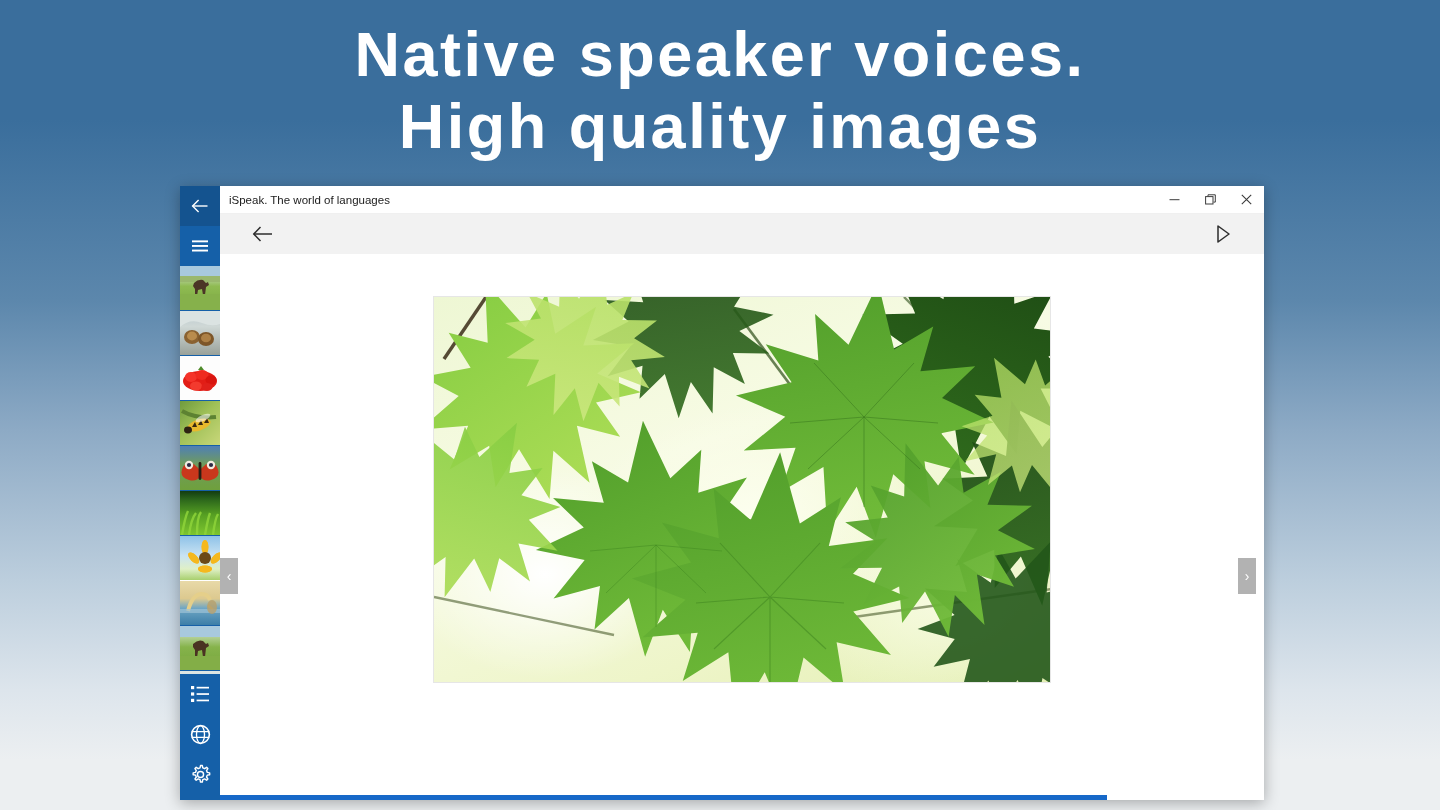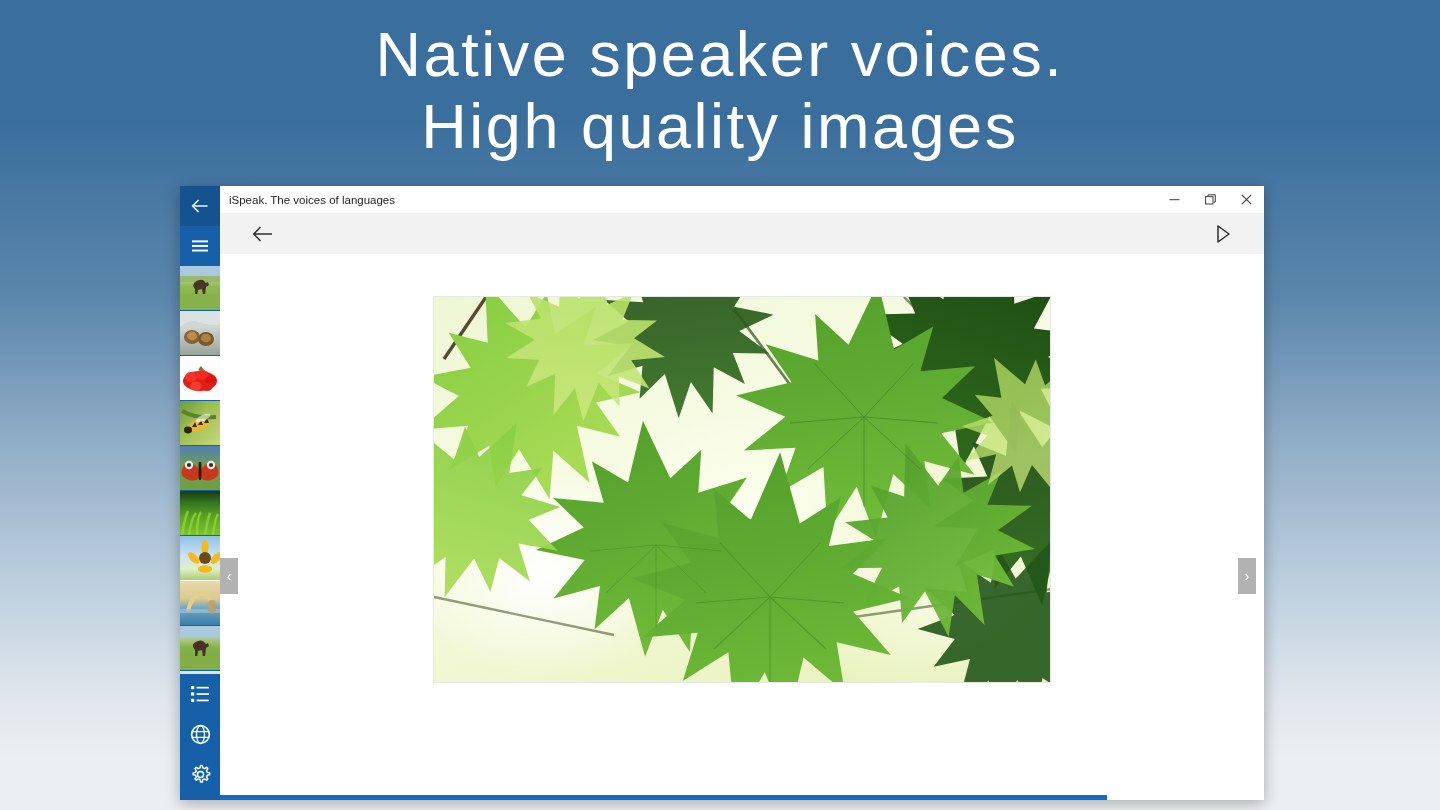--- a/index.html
+++ b/index.html
@@ -32,21 +32,21 @@
 
   #promo-headline {
     position: absolute;
     top: 18px;
     left: 0;
     width: 1440px;
     text-align: center;
     color: #ffffff;
     font-size: 63px;
     line-height: 72px;
-    font-weight: 400;
+    font-weight: 700;
     letter-spacing: 2.5px;
     white-space: pre-line;
     font-family: "Liberation Sans", sans-serif;
   }
 
   
   #app-window {
     position: absolute;
     left: 180px;
     top: 186px;
@@ -420,21 +420,21 @@
             <circle cx="11" cy="11" r="3.2" fill="none" stroke="#ffffff" stroke-width="1.5"></circle>
           </svg>
         </div>
 
       </div>
     </div>
 
     <div id="app-main">
 
       <div id="title-bar">
-        <div id="window-title">iSpeak. The voices of languages</div>
+        <div id="window-title">iSpeak. The world of languages</div>
 
         <div class="win-ctl">
           <svg width="11" height="11" viewBox="0 0 11 11">
             <rect x="0.5" y="5.2" width="10" height="1" fill="#3c3c3c"></rect>
           </svg>
         </div>
         <div class="win-ctl">
           <svg width="11" height="11" viewBox="0 0 11 11">
             <rect x="0.6" y="2.6" width="7.4" height="7.4" fill="none" stroke="#3c3c3c" stroke-width="1"></rect>
             <path d="M3 2.2 V0.8 H10.3 V8.1 H8.6" fill="none" stroke="#3c3c3c" stroke-width="1"></path>

